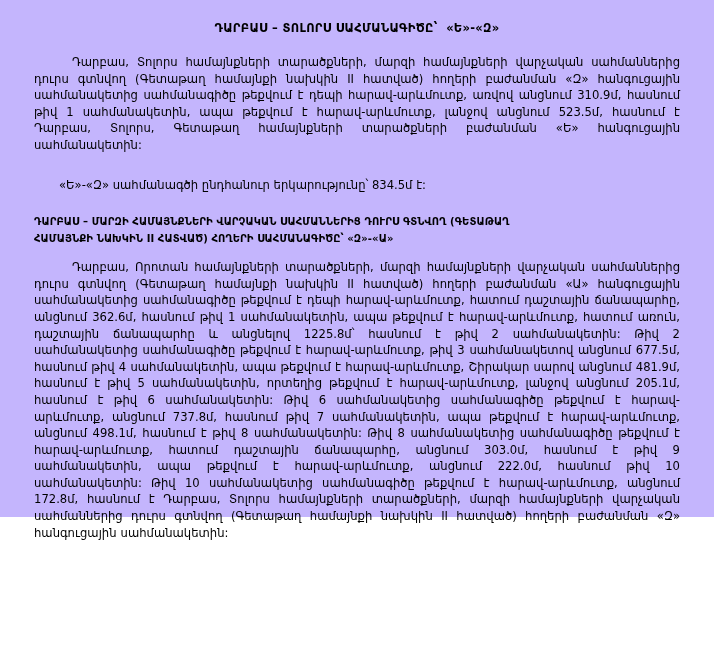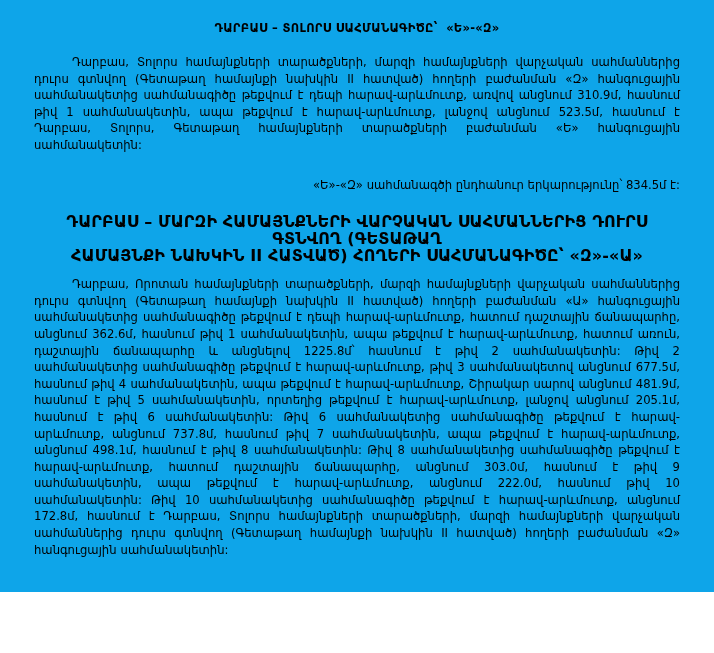--- a/index.html
+++ b/index.html
@@ -10,57 +10,57 @@
   body {
     width: 714px;
     height: 653px;
     overflow: hidden;
     font-family: "DejaVu Sans", "Liberation Sans", sans-serif;
     color: #000000;
   }
   .page {
     position: relative;
     width: 714px;
-    height: 592px;
+    height: 517px;
     box-sizing: border-box;
     padding: 12px 34px 0 34px;
-    background: #0ea5e9;
+    background: #c4b5fd;
   }
   .doc-title {
     text-align: center;
     font-size: 11.5px;
     font-weight: bold;
     letter-spacing: 0.3px;
     line-height: 16px;
     margin: 8px 0 0 0;
     white-space: pre-wrap;
   }
   .section-heading {
-    text-align: center;
-    font-size: 16px;
+    text-align: left;
+    font-size: 10px;
     font-weight: bold;
     letter-spacing: 0.1px;
     line-height: 17px;
     margin: 0;
   }
   .heading-block {
     margin-top: 20px;
   }
   .body-par {
     text-align: justify;
     font-size: 11.6px;
     line-height: 16.6px;
     text-indent: 38px;
     margin: 0;
     word-spacing: 0.4px;
     -webkit-hyphens: none;
     hyphens: none;
   }
   .summary-line {
-    text-align: right;
+    text-align: left;
     font-size: 11.6px;
     line-height: 16.6px;
     margin: 0;
     padding-left: 25px;
   }
   .gap-a { margin-top: 18px; }
   .gap-b { margin-top: 23px; }
   .gap-c { margin-top: 12px; }
   .gap-d { margin-top: 24px; }
 </style>

